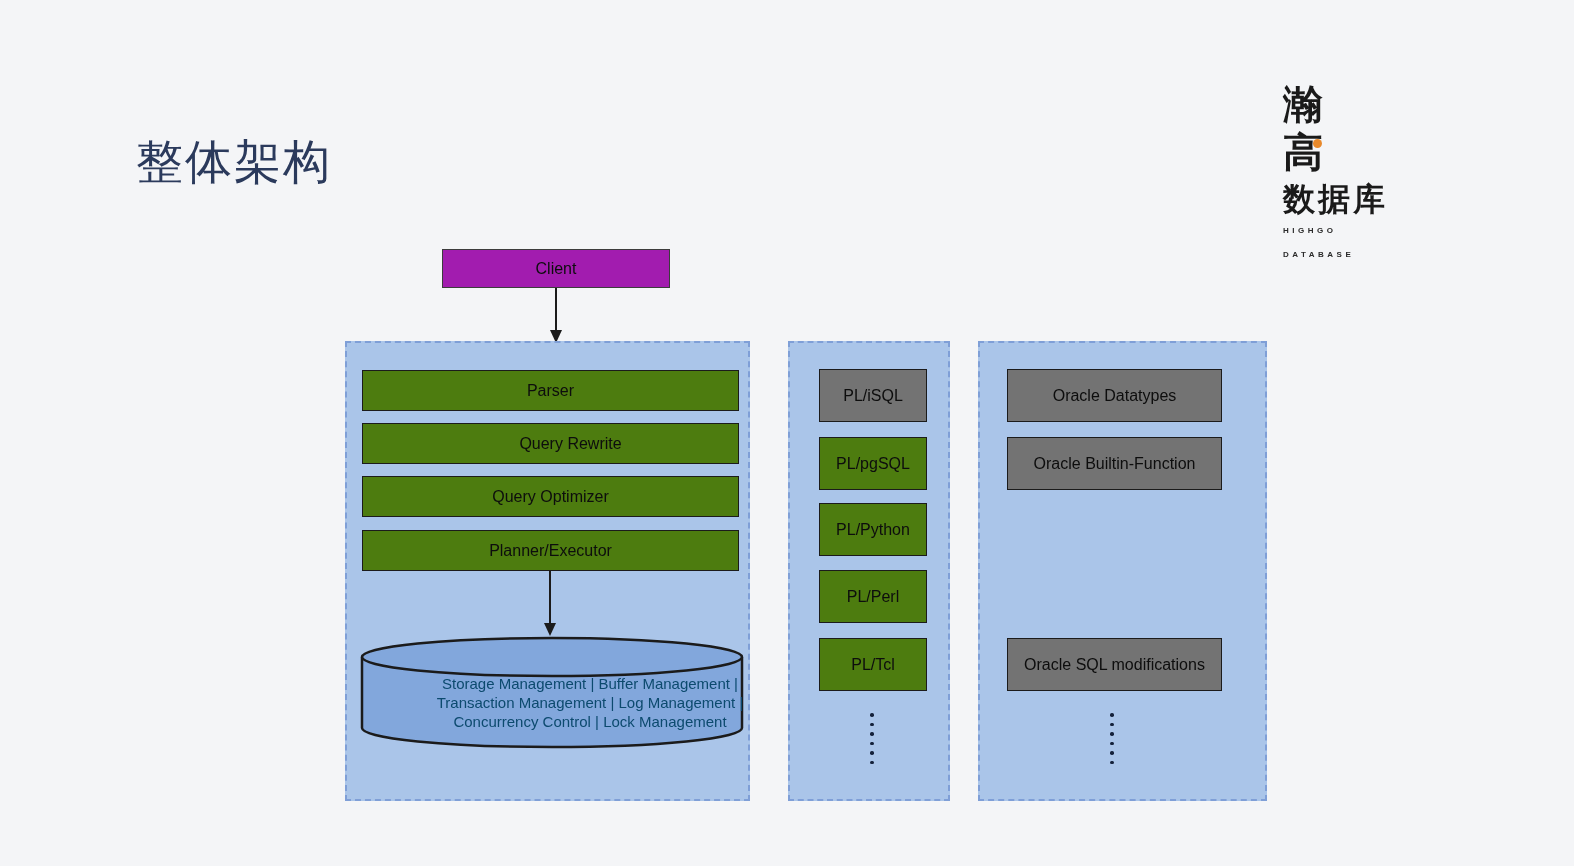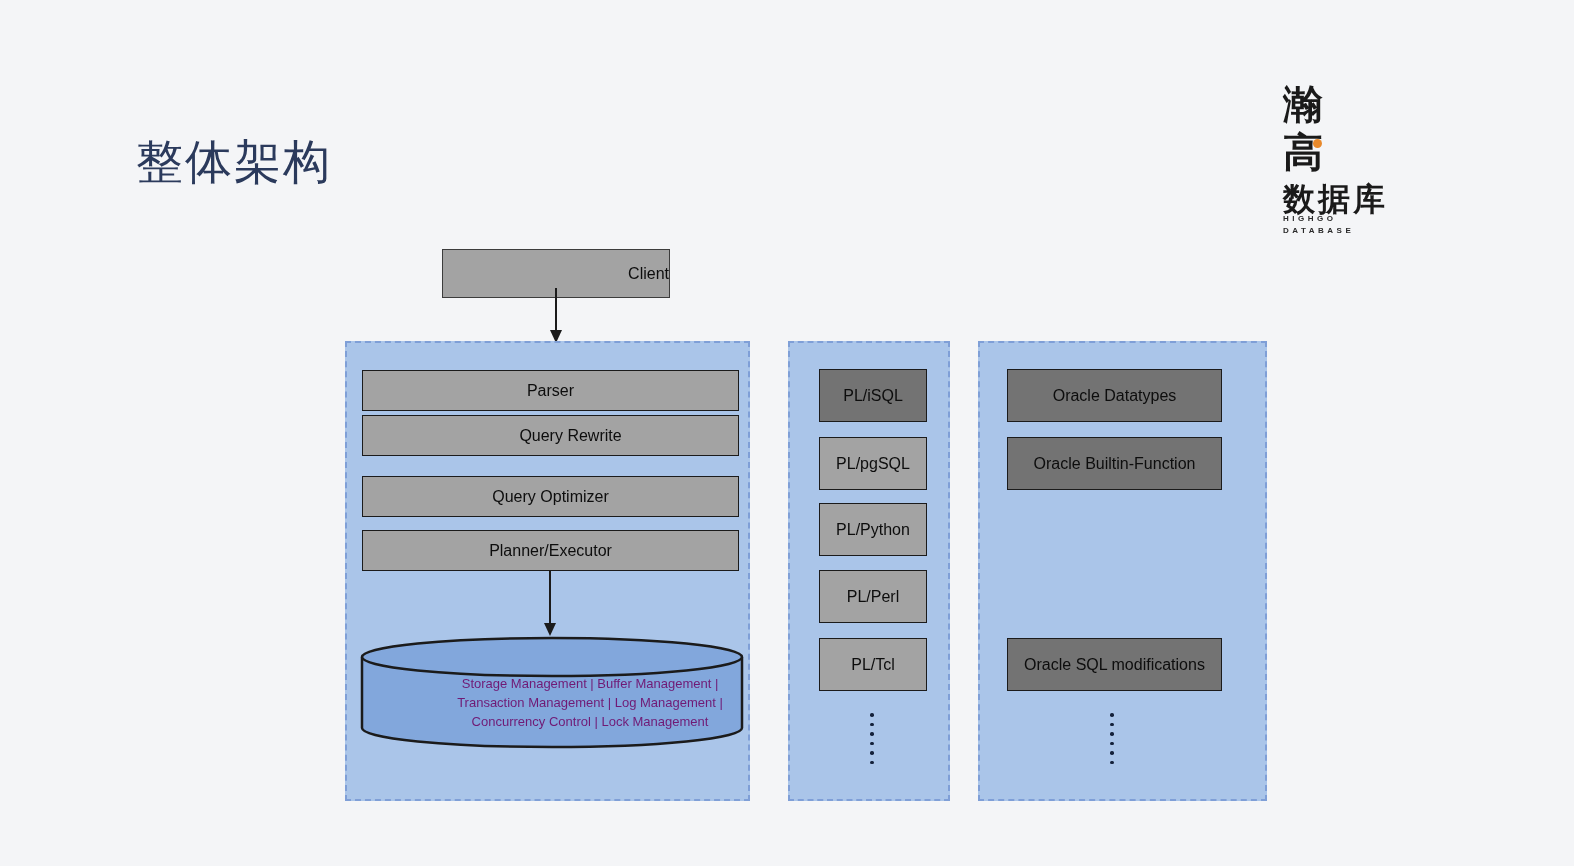--- a/index.html
+++ b/index.html
@@ -24,72 +24,72 @@
     font-size:40px;font-weight:bold;line-height:48px;
     color:#1a1a1a;letter-spacing:2px;
     font-family:"DejaVu Sans","Liberation Sans",sans-serif;
   }
   .logo-mark .accent-dot{
     display:inline-block;width:9px;height:9px;border-radius:50%;
     background:#e8892b;margin-left:-12px;vertical-align:18px;
   }
   .logo-right{display:flex;flex-direction:column;margin-top:2px;}
   .logo-cn{font-size:32px;font-weight:bold;color:#1a1a1a;letter-spacing:3px;line-height:26px;}
-  .logo-en{font-size:8px;font-weight:bold;color:#2a2a2a;letter-spacing:3.5px;line-height:10px;margin-top:2px;}
+  .logo-en{font-size:8px;font-weight:bold;color:#2a2a2a;letter-spacing:3.5px;line-height:10px;margin-top:14px;}
 
   
   .page-title{
     position:absolute;left:136px;top:132px;margin:0;
     font-family:"DejaVu Serif","Liberation Serif",serif;
     font-size:47px;font-weight:500;line-height:60px;
     color:#2b3a5c;letter-spacing:2px;
   }
 
   
   .client-box{
-    position:absolute;left:442px;top:249px;width:228px;height:49px;
-    background:#a3a3a3;border:1.5px solid #3c3c3c;box-sizing:border-box;
-    display:flex;align-items:center;justify-content:flex-end;
+    position:absolute;left:442px;top:249px;width:228px;height:39px;
+    background:#a21caf;border:1.5px solid #3c3c3c;box-sizing:border-box;
+    display:flex;align-items:center;justify-content:center;
     font-size:16px;color:#0d0d0d;
   }
   .arrow{position:absolute;}
 
   
   .panel{
     position:absolute;top:341px;height:460px;
     background:#aac5e9;border:2.5px dashed #7f9fd7;box-sizing:border-box;
   }
   .panel-left{left:345px;width:405px;}
   .panel-middle{left:788px;width:162px;}
   .panel-right{left:978px;width:289px;}
 
   .node{
     position:absolute;box-sizing:border-box;
     display:flex;align-items:center;justify-content:center;
     font-size:16px;color:#0d0d0d;text-align:center;
     border:1.5px solid #1b1b1b;
   }
-  .node-blue{background:#a3a3a3;}
+  .node-blue{background:#4d7c0f;}
   .node-yellow{background:#737373;}
 
   
   .stage{left:15px;width:377px;height:41px;}
 
   
   .pl{left:29px;width:108px;height:53px;}
 
   
   .oracle{left:27px;width:215px;height:53px;}
 
   
   .cylinder-wrap{position:absolute;left:13px;top:293px;width:384px;height:116px;}
   .cylinder-svg{position:absolute;left:0;top:0;}
   .cylinder-text{
     position:absolute;left:0;top:38px;width:460px;
-    font-size:13px;line-height:19px;color:#701a75;text-align:center;
+    font-size:15px;line-height:19px;color:#0c4a6e;text-align:center;
   }
 
   
   .dots{
     position:absolute;top:370px;
     display:flex;flex-direction:column;align-items:center;gap:6px;
   }
   .dots-middle{left:80px;}
   .dots-right{left:130px;}
   .dots i{width:3.5px;height:3.5px;border-radius:50%;background:#14213a;display:block;}
@@ -116,21 +116,21 @@
 
   <svg class="arrow" style="left:548px;top:288px;" width="16" height="55">
     <line x1="8" y1="0" x2="8" y2="44" stroke="#1b1b1b" stroke-width="2"></line>
     <polygon points="2,42 14,42 8,55" fill="#1b1b1b"></polygon>
   </svg>
 
   <div class="panel panel-left">
     <div class="node node-blue stage" style="top:27px;">
         <span>Parser</span>
       </div>
-    <div class="node node-blue stage" style="top:72px;padding-left:40px;">
+    <div class="node node-blue stage" style="top:80px;padding-left:40px;">
         <span>Query Rewrite</span>
       </div>
     <div class="node node-blue stage" style="top:133px;">
         <span>Query Optimizer</span>
       </div>
     <div class="node node-blue stage" style="top:187px;">
         <span>Planner/Executor</span>
       </div>
 
     <svg class="arrow" style="left:195px;top:228px;" width="16" height="65">

